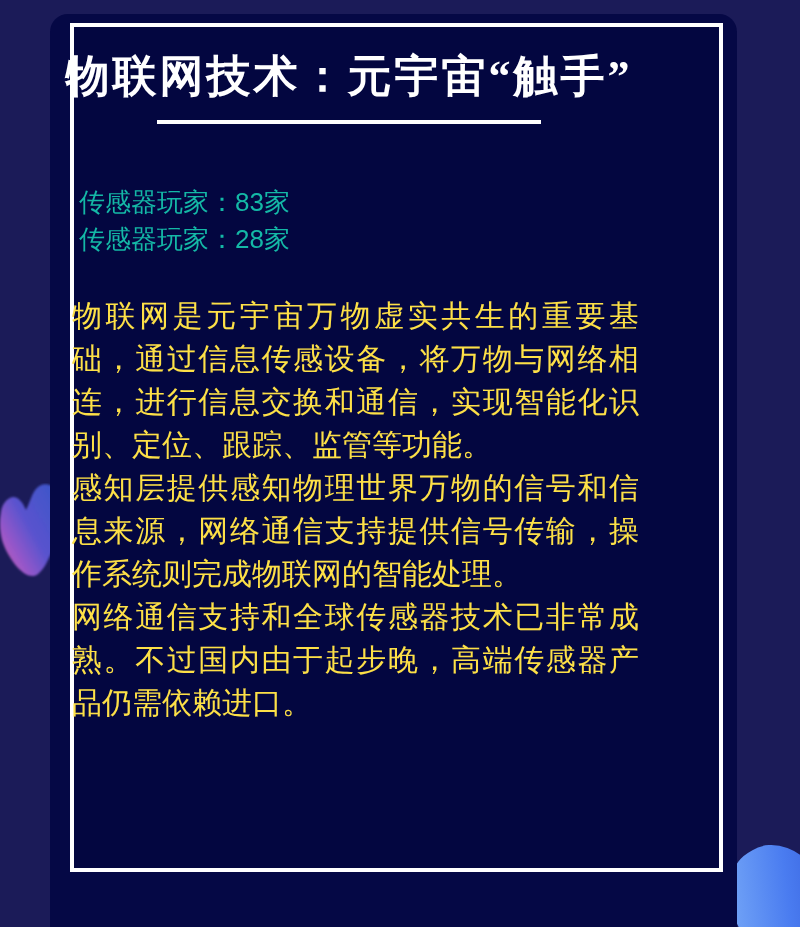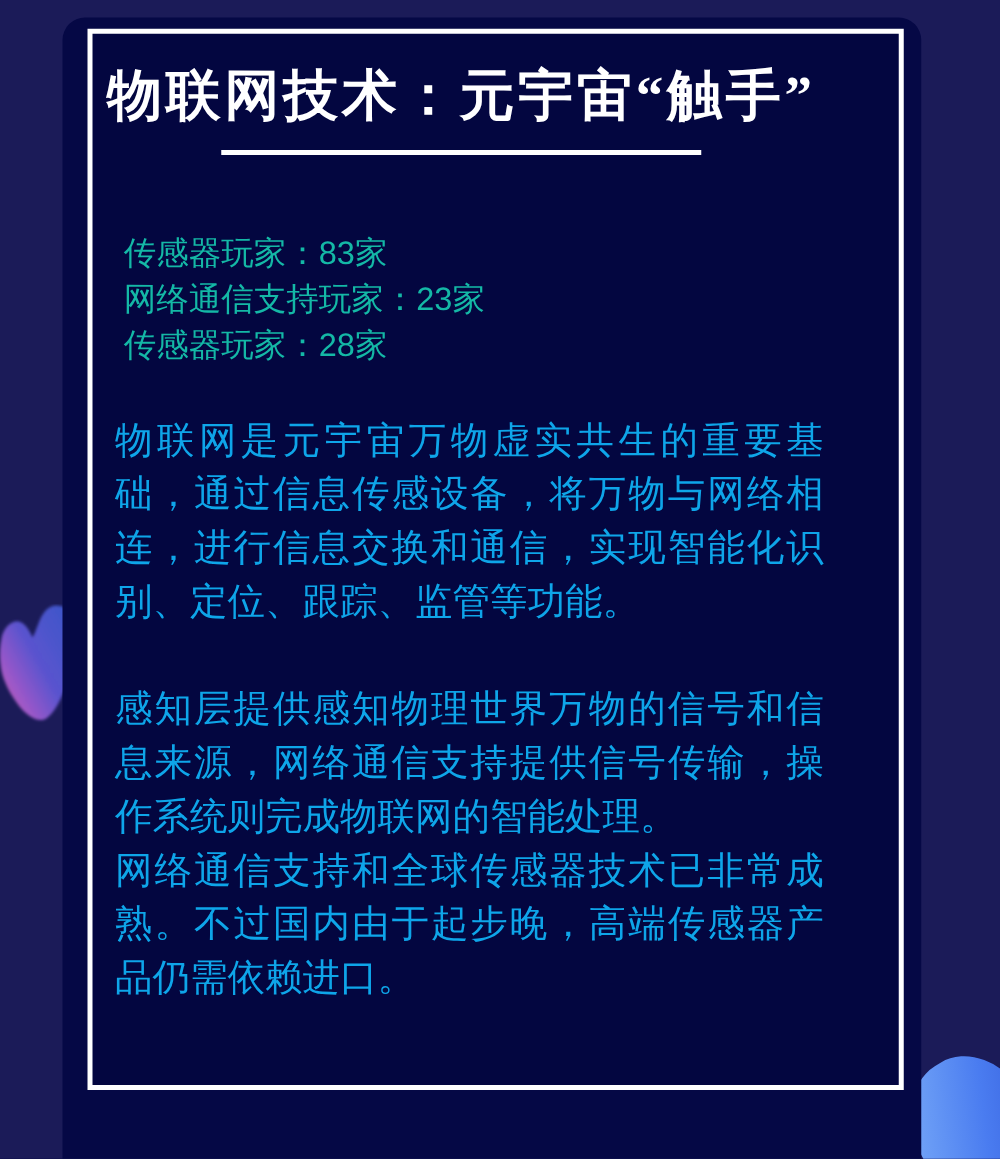--- a/index.html
+++ b/index.html
@@ -57,21 +57,21 @@
     top: 23px;
     width: 645px;
     height: 841px;
     border: 4px solid #ffffff;
     background: #030640;
     z-index: 3;
   }
 
   .content {
     position: absolute;
-    left: 78px;
+    left: 58px;
     top: 27px;
     width: 582px;
     z-index: 4;
     color: #ffffff;
   }
 
   .title {
     margin-top: 24px;
     text-align: center;
     font-family: "Liberation Serif", "DejaVu Serif", serif;
@@ -97,24 +97,24 @@
     line-height: 37px;
     color: #14b8a6;
   }
 
   .para {
     margin-left: 14px;
     margin-right: 1px;
     font-size: 30px;
     line-height: 43px;
     text-align: justify;
-    color: #0ea5e9;
+    color: #fde047;
   }
   .para-1 { margin-top: 36px; }
-  .para-2 { margin-top: 43px; }
+  .para-2 { }
   .para-3 { }
 </style>
 </head>
 <body>
 
 <svg class="wave-deco" viewBox="0 0 52 104" xmlns="http://www.w3.org/2000/svg" aria-hidden="true">
   <defs>
     <linearGradient id="waveGrad" x1="1" y1="0" x2="0" y2="1">
       <stop offset="0" stop-color="#3d55c9"></stop>
       <stop offset="0.45" stop-color="#5a53ce"></stop>
@@ -143,20 +143,19 @@
 <div class="panel"></div>
 
 <div class="frame"></div>
 
 <div class="content">
   <div class="title">物联网技术：元宇宙“触手”</div>
   <div class="title-underline"></div>
 
   <div class="stats">
     <div>传感器玩家：83家</div>
-    <div>网络通信支持玩家：23家</div>
     <div>传感器玩家：28家</div>
   </div>
 
   <div class="para para-1">物联网是元宇宙万物虚实共生的重要基础，通过信息传感设备，将万物与网络相连，进行信息交换和通信，实现智能化识别、定位、跟踪、监管等功能。</div>
   <div class="para para-2">感知层提供感知物理世界万物的信号和信息来源，网络通信支持提供信号传输，操作系统则完成物联网的智能处理。</div>
   <div class="para para-3">网络通信支持和全球传感器技术已非常成熟。不过国内由于起步晚，高端传感器产品仍需依赖进口。</div>
 </div>
 
 </body></html>

